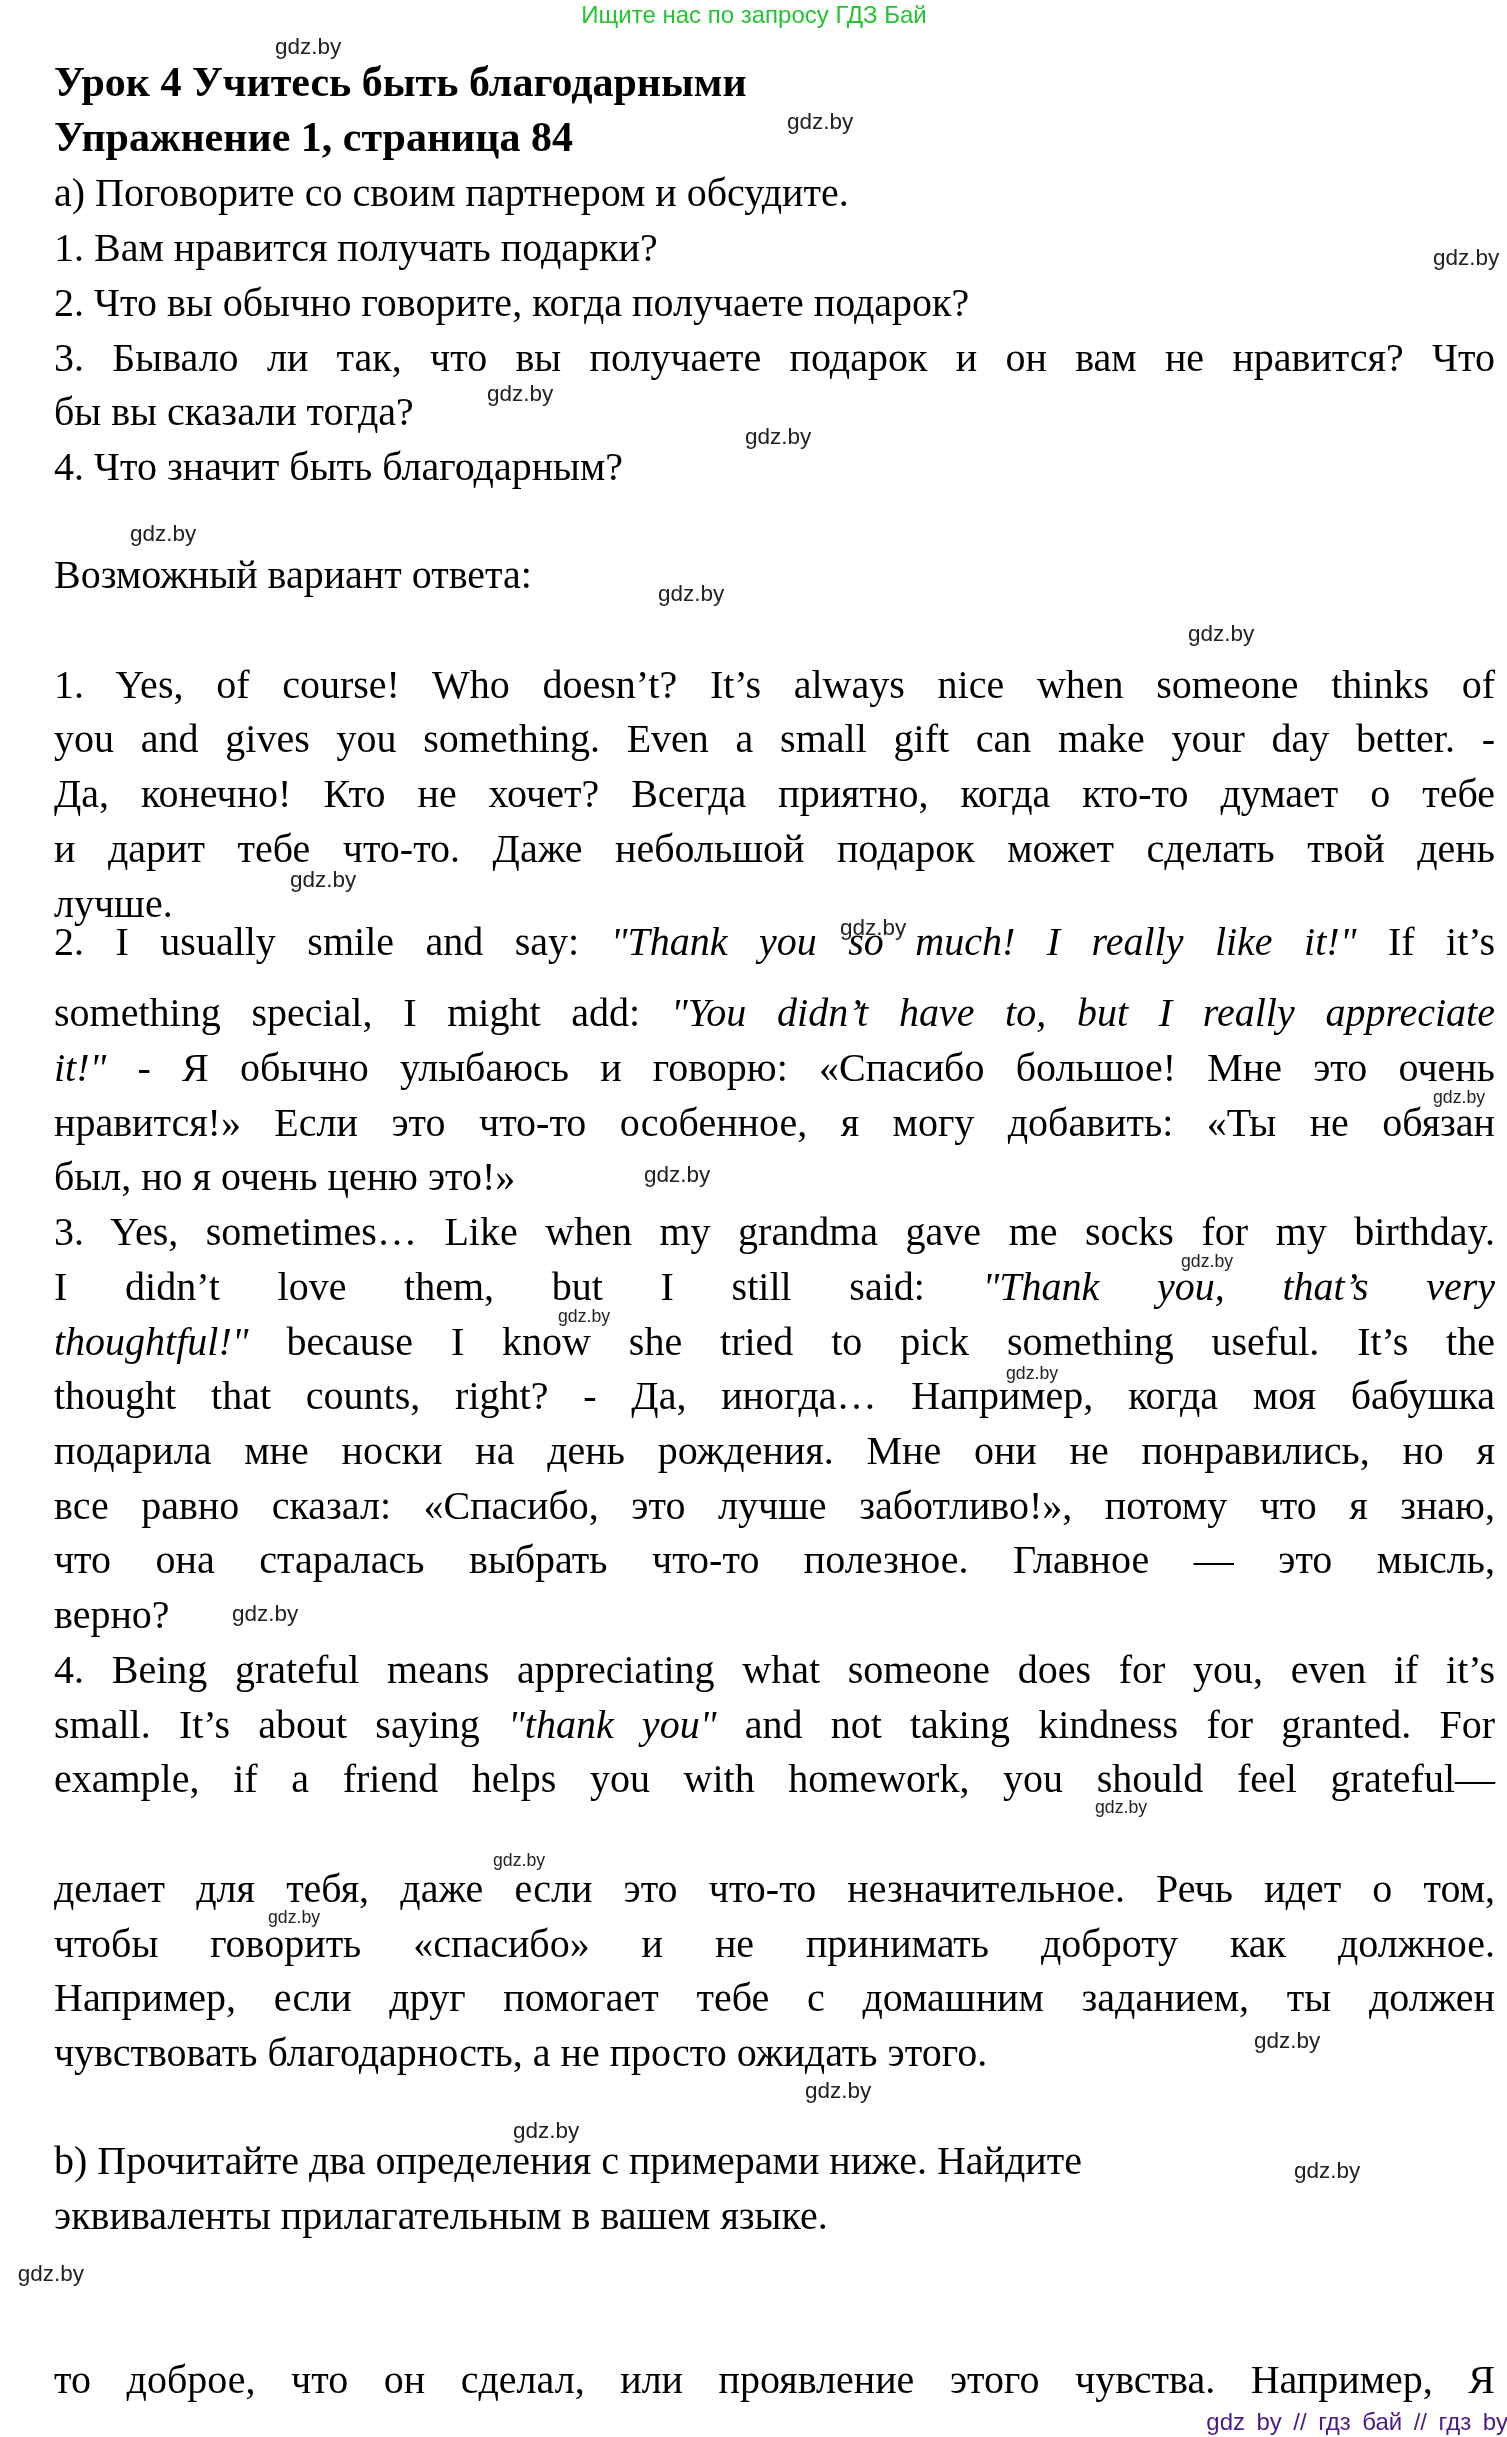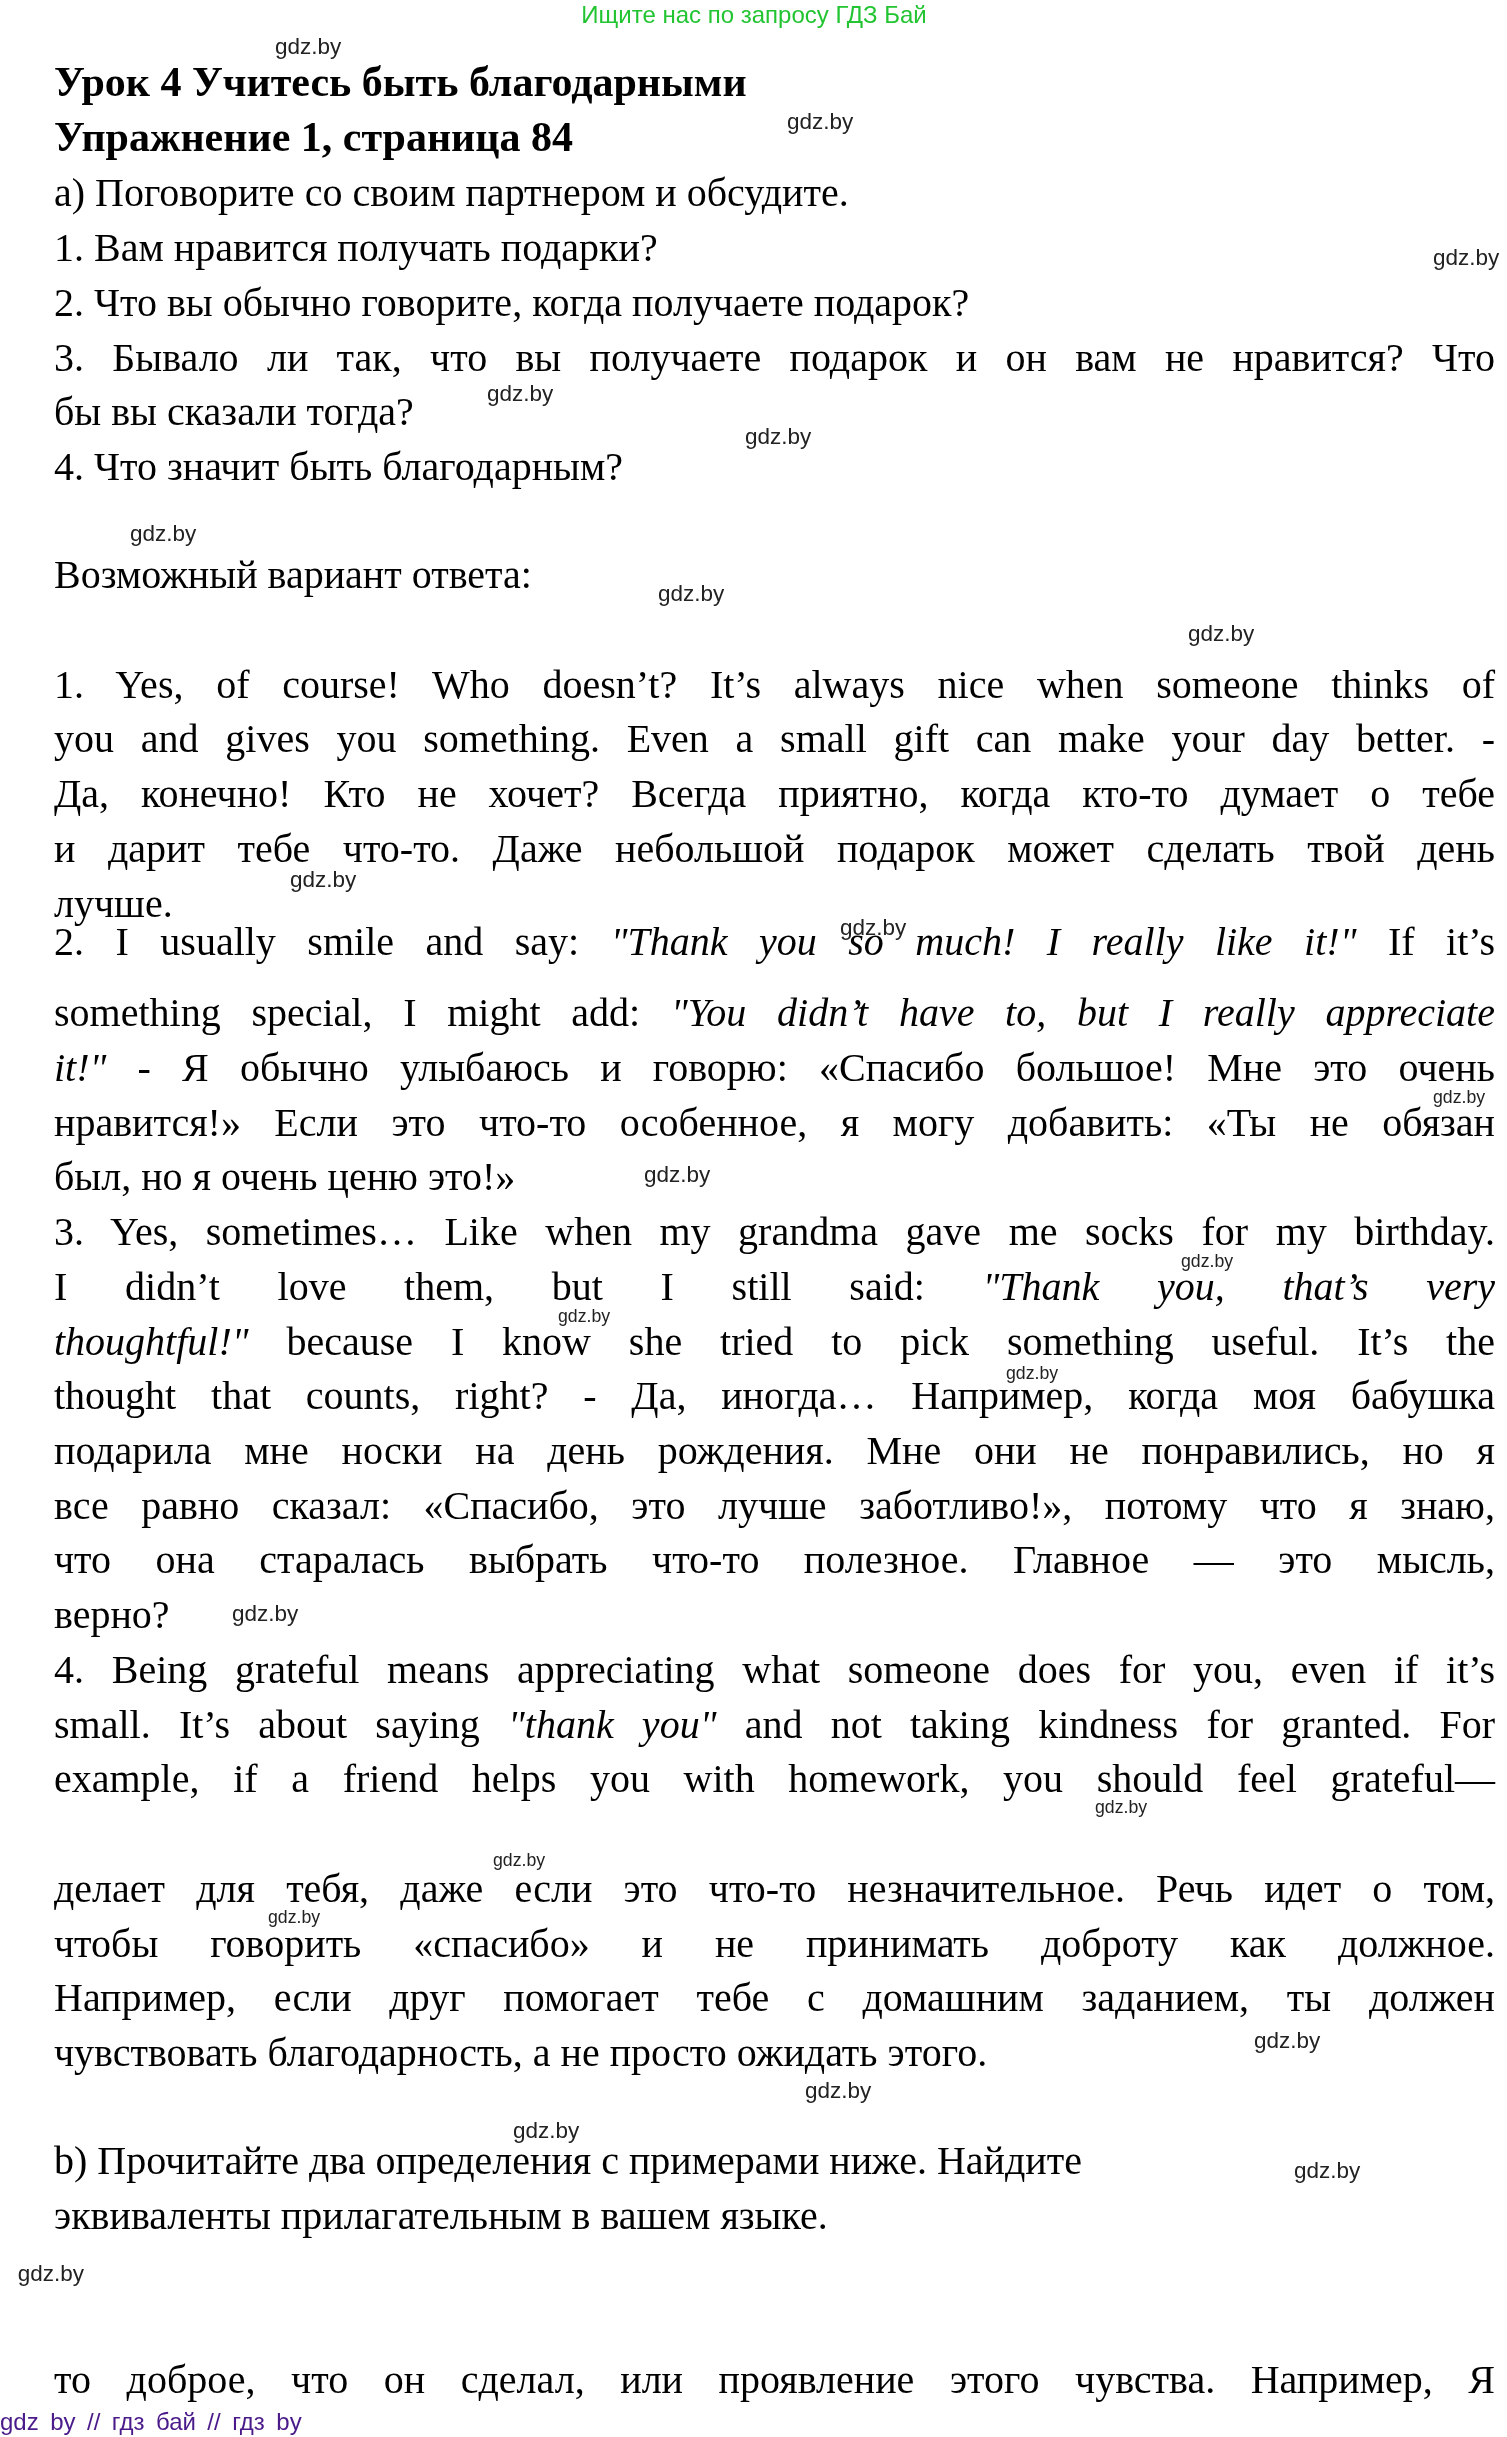--- a/index.html
+++ b/index.html
@@ -5,21 +5,21 @@
   html, body { margin: 0; padding: 0; background: #ffffff; }
   body { width: 1508px; height: 2438px; position: relative; overflow: hidden; }
   .page { position: absolute; left: 0; top: 0; width: 1508px; height: 2438px; background: #fff; }
   .top-banner {
     position: absolute; left: 0; top: 0; width: 1508px; height: 29px;
     text-align: center; color: #22c432;
     font-family: "Liberation Sans", sans-serif; font-size: 24px; line-height: 29px;
   }
   .footer-links {
     position: absolute; left: 0; top: 2407px; width: 1508px; height: 29px;
-    text-align: left; color: #4a1a8a;
+    text-align: right; color: #4a1a8a;
     font-family: "Liberation Sans", sans-serif; font-size: 24px; line-height: 29px;
     word-spacing: 4.8px;
   }
   .line {
     position: absolute; left: 54px; width: 1441px;
     font-family: "Liberation Serif", serif; font-size: 40px; line-height: 52px;
     color: #000; white-space: nowrap;
   }
   .justify { text-align: justify; text-align-last: justify; white-space: normal; }
   .heading { font-weight: bold; font-size: 42px; }

